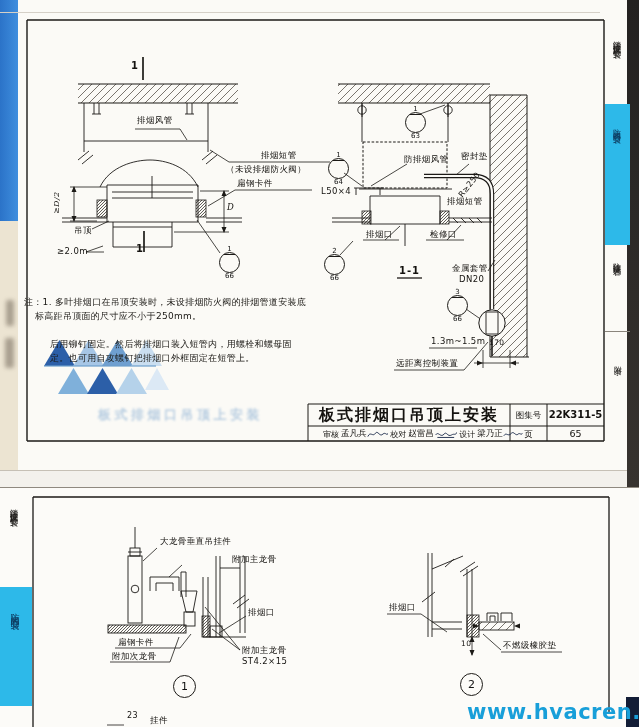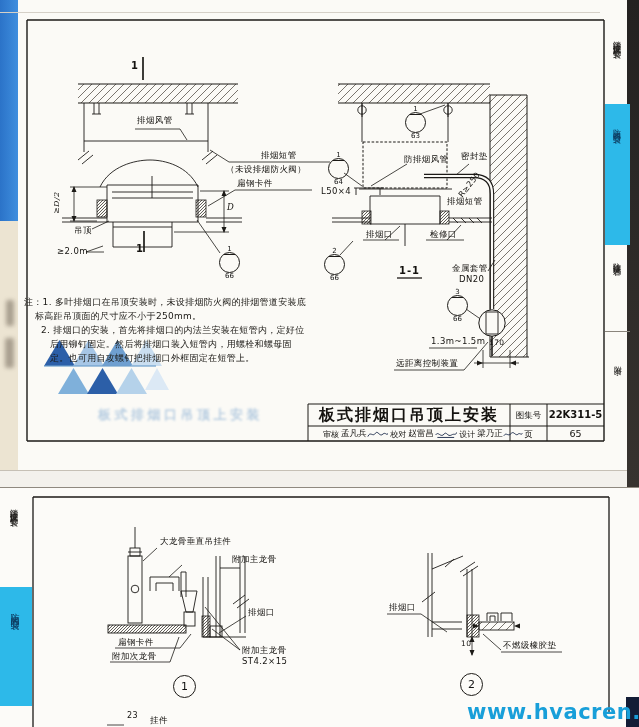--- a/index.html
+++ b/index.html
@@ -210,21 +210,20 @@
   <div class="bub" style="left:447px;top:295px;">
     <span class="num">3</span>
     <span class="den">66</span>
   </div>
   <div class="lab" style="left:431px;top:337px;">1.3m~1.5m</div>
   <div class="lab" style="left:396px;top:359px;">远距离控制装置</div>
   <div class="lab" style="left:489px;top:339px;font-size:7.5px;">170</div>
 
   <div class="note" style="left:24px;top:296px;">注：1. 多叶排烟口在吊顶安装时，未设排烟防火阀的排烟管道安装底</div>
   <div class="note" style="left:35px;top:310px;">标高距吊顶面的尺寸应不小于250mm。</div>
-  <div class="note" style="left:41px;top:323.5px;">2. 排烟口的安装，首先将排烟口的内法兰安装在短管内，定好位</div>
   <div class="note" style="left:50px;top:351.5px;">定。也可用自攻螺钉把排烟口外框固定在短管上。</div>
   <div class="note" style="left:50px;top:337.5px;">后用铆钉固定。然后将排烟口装入短管内，用螺栓和螺母固</div>
 
   <div class="tb-text" style="left:308px;top:405px;width:202px;text-align:center;font-size:16px;font-weight:bold;letter-spacing:2px;">板式排烟口吊顶上安装</div>
   <div class="tb-text" style="left:510px;top:410px;width:37px;text-align:center;font-size:8.5px;">图集号</div>
   <div class="tb-text" style="left:547px;top:409px;width:57px;text-align:center;font-size:10px;font-weight:bold;">22K311-5</div>
   <div class="tb-text" style="left:510px;top:429px;width:37px;text-align:center;font-size:8.5px;">页</div>
   <div class="tb-text" style="left:547px;top:428px;width:57px;text-align:center;font-size:9.5px;">65</div>
   <div class="tb-text" style="left:310px;top:427px;width:200px;height:14px;display:flex;align-items:center;font-size:8px;white-space:nowrap;padding-left:13px;">
     <span>审核</span>

